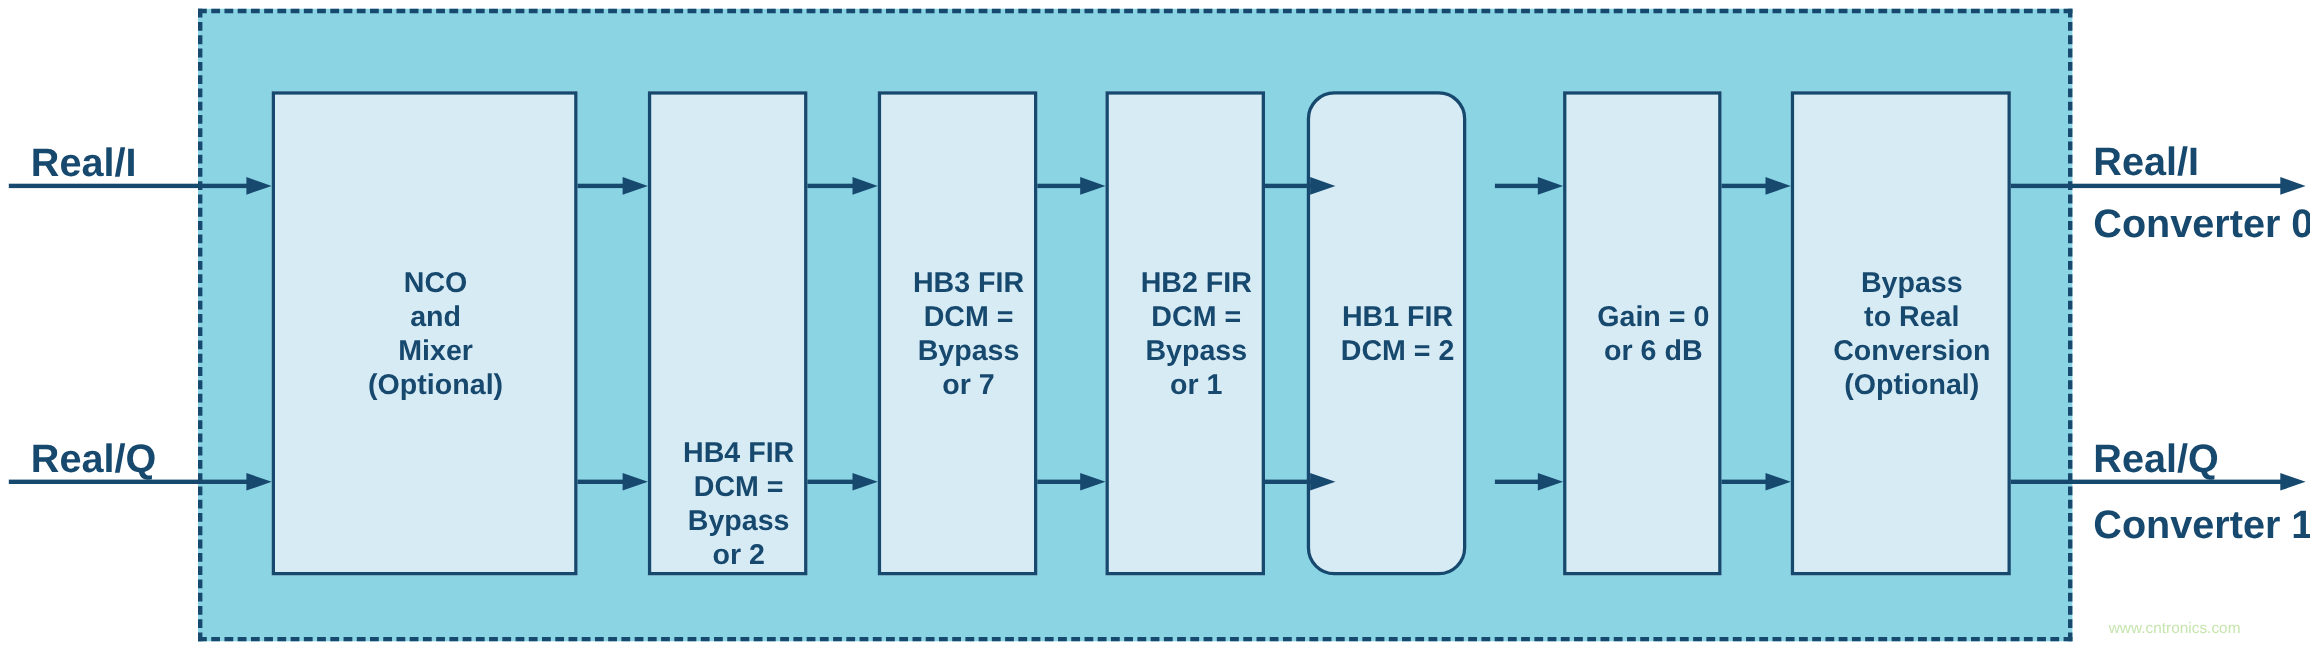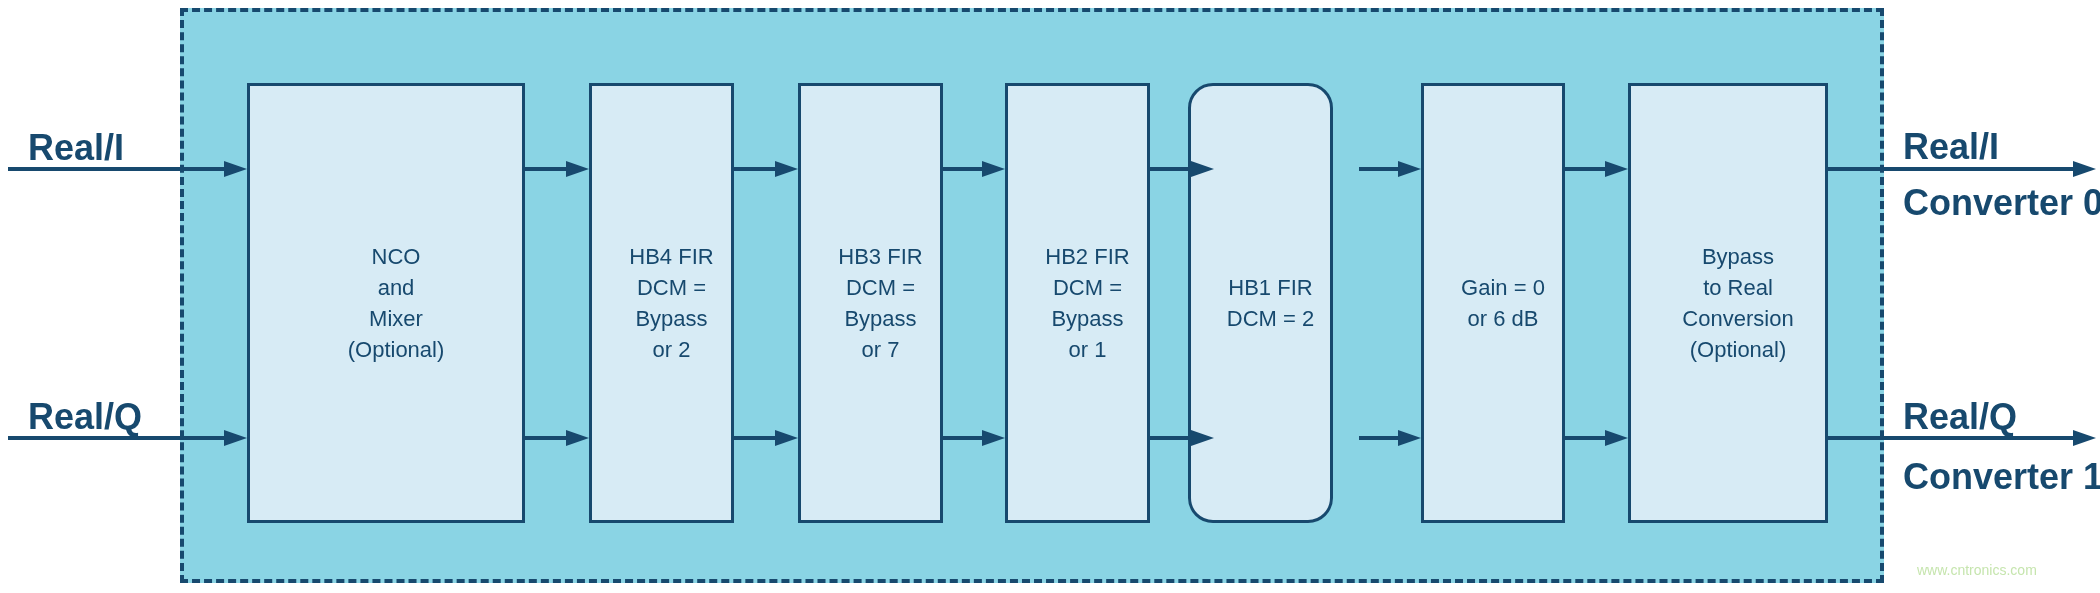--- a/index.html
+++ b/index.html
@@ -32,22 +32,22 @@
     height:440px;
     background:var(--block-fill);
     border:3px solid var(--navy);
     display:flex;
     align-items:center;
     justify-content:center;
     z-index:2;
   }
   .block-label{
     color:var(--navy);
-    font-weight:normal;
-    font-size:22px;
+    font-weight:bold;
+    font-size:26px;
     line-height:31px;
     text-align:center;
     white-space:pre-line;
     margin-left:20px;
   }
   .arrow{
     position:absolute;
     height:16px;
     z-index:3;
   }
@@ -90,21 +90,21 @@
 <div class="canvas">
 
   <div class="outer-box"></div>
 
   <div class="block" style="left:247px;width:278px;">
     <div class="block-label">NCO
 and
 Mixer
 (Optional)</div>
   </div>
-  <div class="block" style="left:589px;width:145px;">
+  <div class="block" style="left:589px;width:145px;align-items:flex-end;">
     <div class="block-label">HB4 FIR
 DCM =
 Bypass
 or 2</div>
   </div>
   <div class="block" style="left:798px;width:145px;">
     <div class="block-label">HB3 FIR
 DCM =
 Bypass
 or 7</div>

